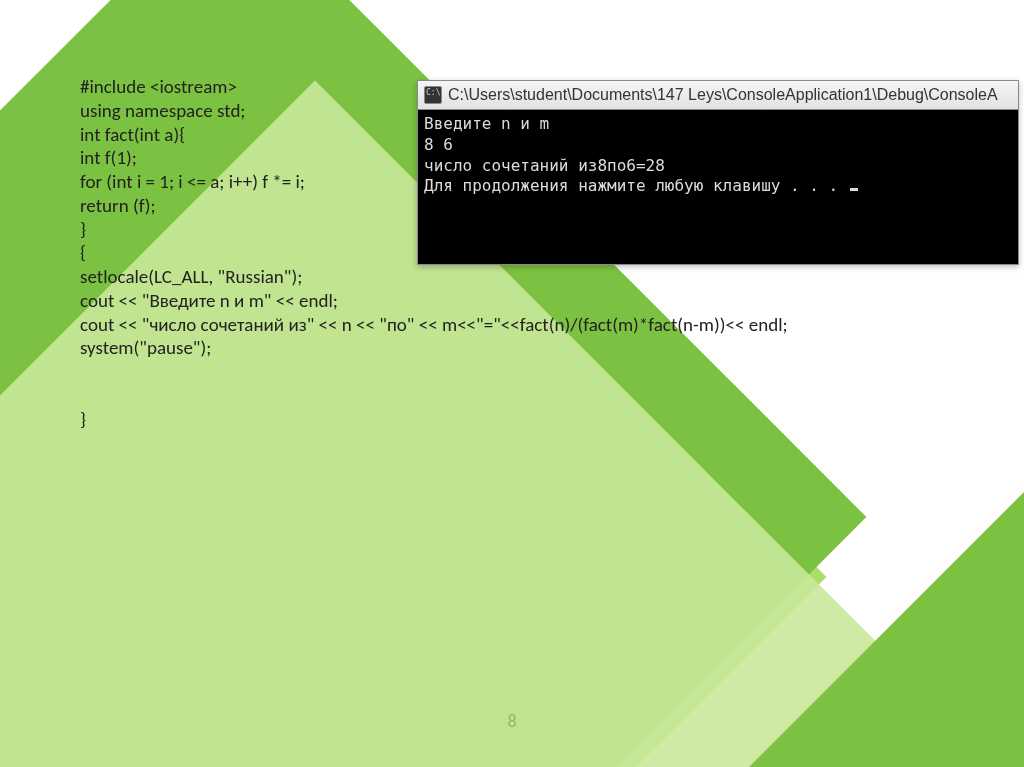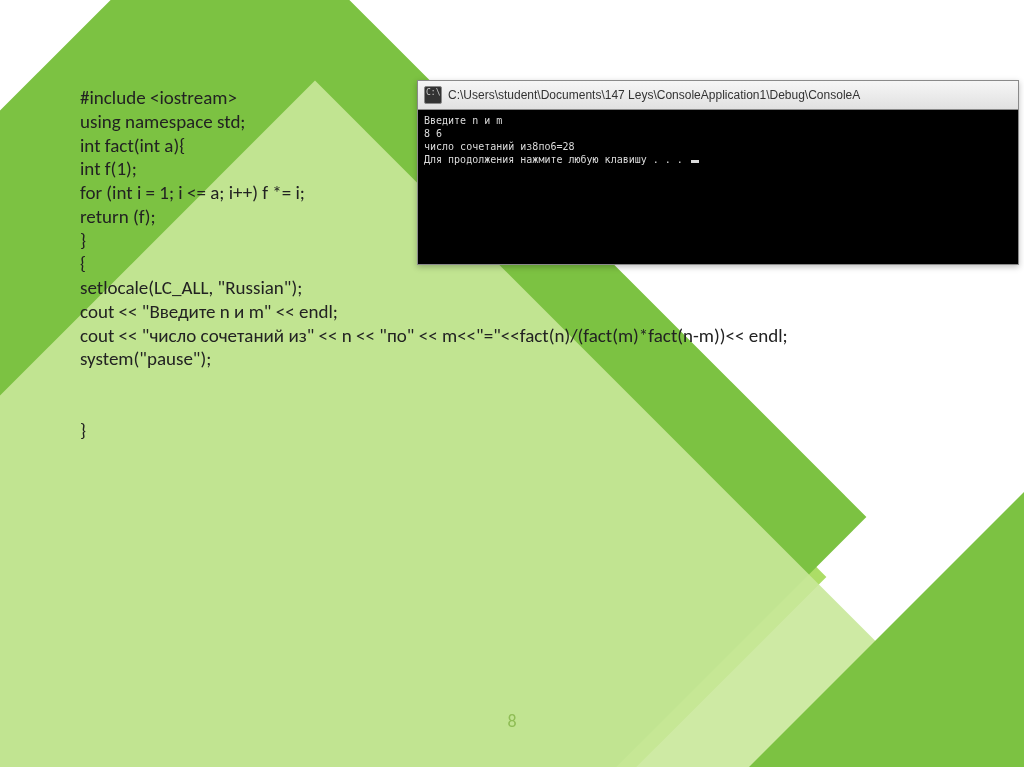--- a/index.html
+++ b/index.html
@@ -7,36 +7,36 @@
   .bg-diag-1{position:absolute;left:-220px;bottom:-200px;width:900px;height:900px;
     background:#7cc242;transform:rotate(45deg);z-index:0}
   .bg-diag-2{position:absolute;left:-260px;bottom:-260px;width:900px;height:900px;
     background:#a8db5e;transform:rotate(45deg);z-index:0;opacity:.95}
   .bg-diag-3{position:absolute;left:-135px;bottom:-400px;width:900px;height:900px;
     background:#c9e89a;transform:rotate(45deg);z-index:0;opacity:.9}
   .bg-diag-4{position:absolute;right:-360px;bottom:-560px;width:700px;height:700px;
     background:#7cc242;transform:rotate(45deg);z-index:0}
   .bg-diag-5{position:absolute;right:-390px;bottom:-600px;width:700px;height:700px;
     background:#c9e89a;transform:rotate(45deg);z-index:0}
-  .content{position:absolute;left:80px;top:86px;right:40px;z-index:5}
+  .content{position:absolute;left:80px;top:75px;right:40px;z-index:5}
   .code{font-family:Calibri,"Segoe UI",sans-serif;font-size:19px;line-height:1.25;
     color:#222;font-weight:400;width:760px}
   .code span{display:block}
   .console-window{position:absolute;right:5px;top:80px;width:600px;z-index:6;
     border:1px solid #8a8a8a;background:#000;
     box-shadow:0 2px 6px rgba(0,0,0,.25)}
   .titlebar{height:28px;background:linear-gradient(#f6f6f6,#e1e1e1);
     border-bottom:1px solid #8a8a8a;display:flex;align-items:center;
-    font-size:12px;color:#333;padding:0 6px;white-space:nowrap;overflow:hidden}
+    font-size:16px;color:#333;padding:0 6px;white-space:nowrap;overflow:hidden}
   .titlebar .ico{width:16px;height:16px;margin-right:6px;
     background:#333;border:1px solid #888;border-radius:2px;position:relative;flex:0 0 auto}
   .titlebar .ico::after{content:"C:\\";color:#ccc;font-size:8px;position:absolute;
     left:1px;top:1px;font-family:Consolas,monospace}
   .console-body{background:#000;color:#dcdcdc;
-    font-family:"Lucida Console",Consolas,monospace;font-size:10px;
+    font-family:"Lucida Console",Consolas,monospace;font-size:16px;
     line-height:1.3;padding:4px 6px 10px;min-height:140px;white-space:pre}
   .console-body .cursor{display:inline-block;width:8px;height:3px;
     background:#dcdcdc;vertical-align:baseline;margin-left:2px}
   .page-num{position:absolute;left:0;right:0;bottom:35px;text-align:center;
     color:#8fbd55;font-size:18px;z-index:5;font-family:Calibri,sans-serif}
 </style>
 </head>
 <body>
 
 <div class="bg-diag-2"></div>

